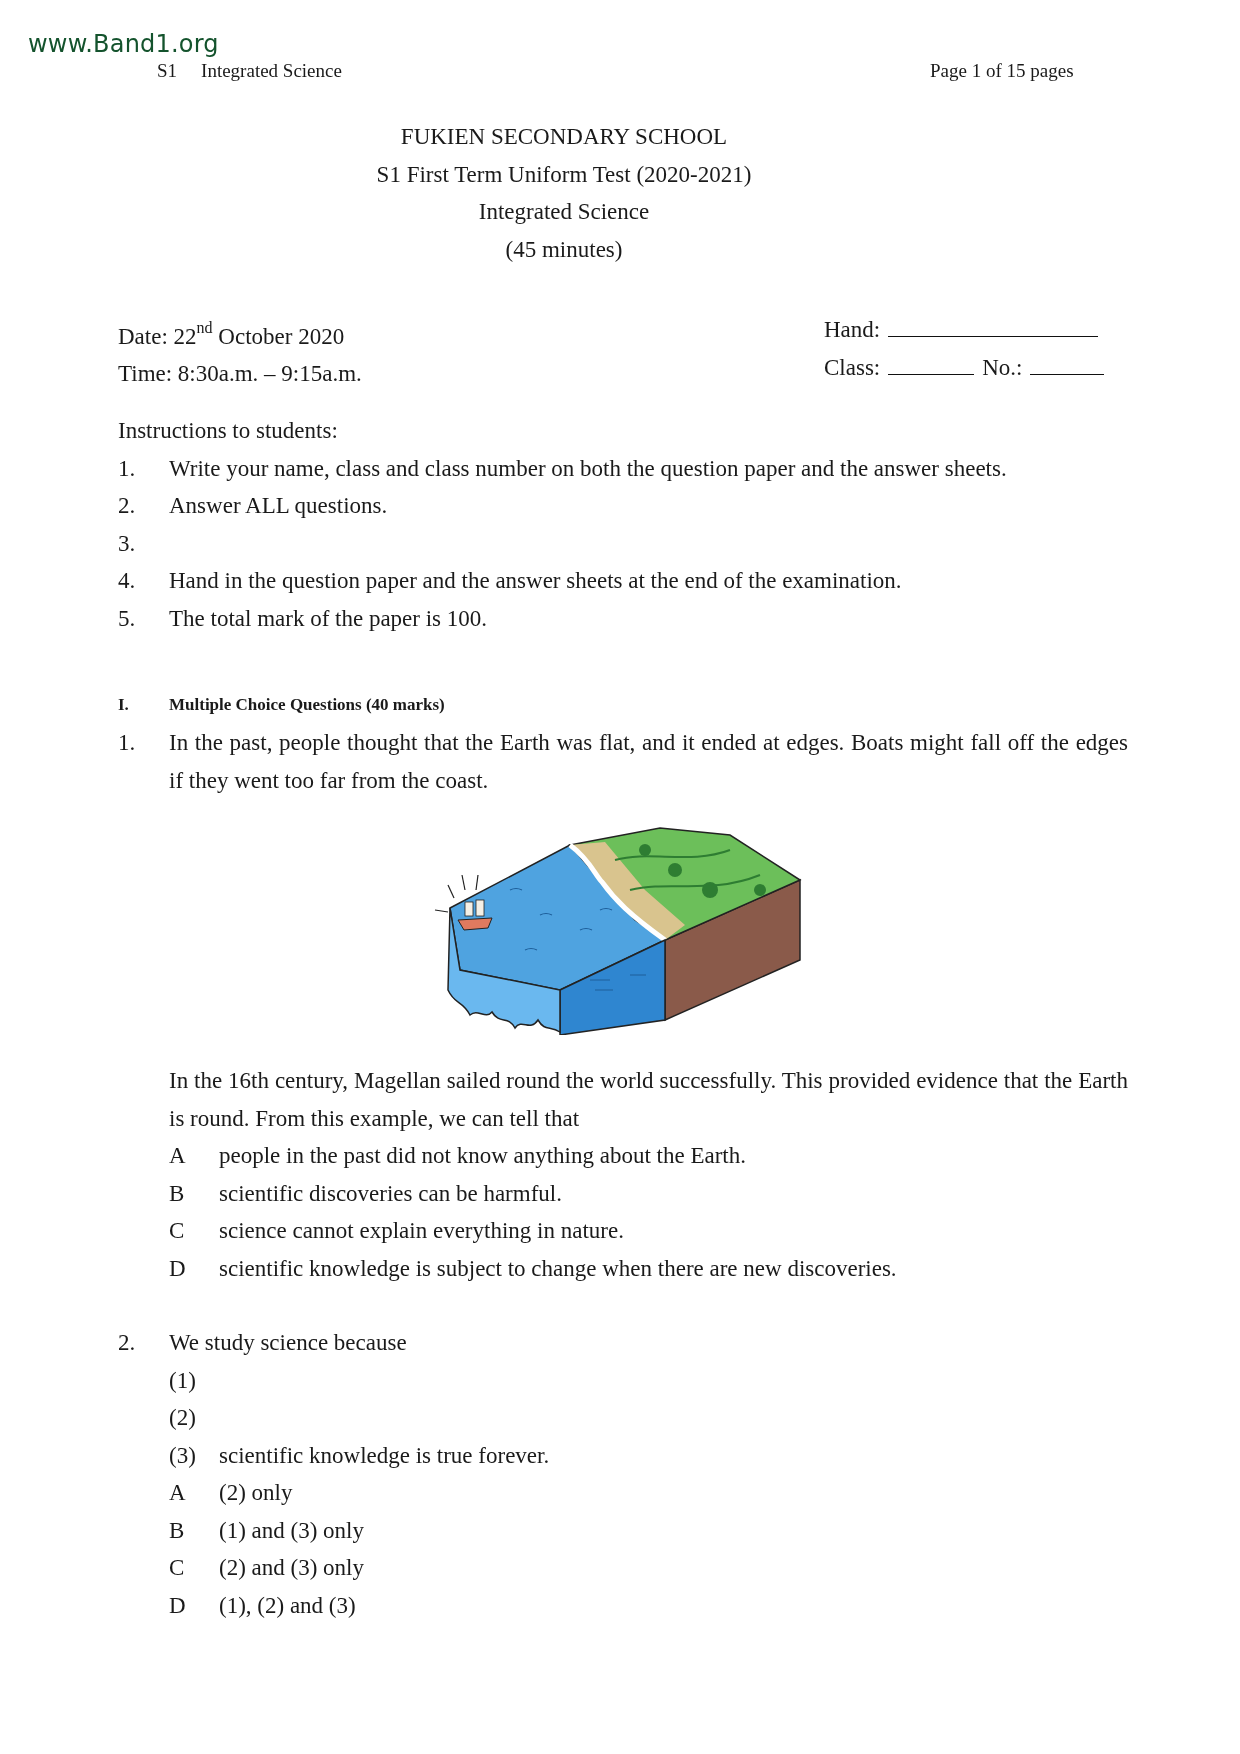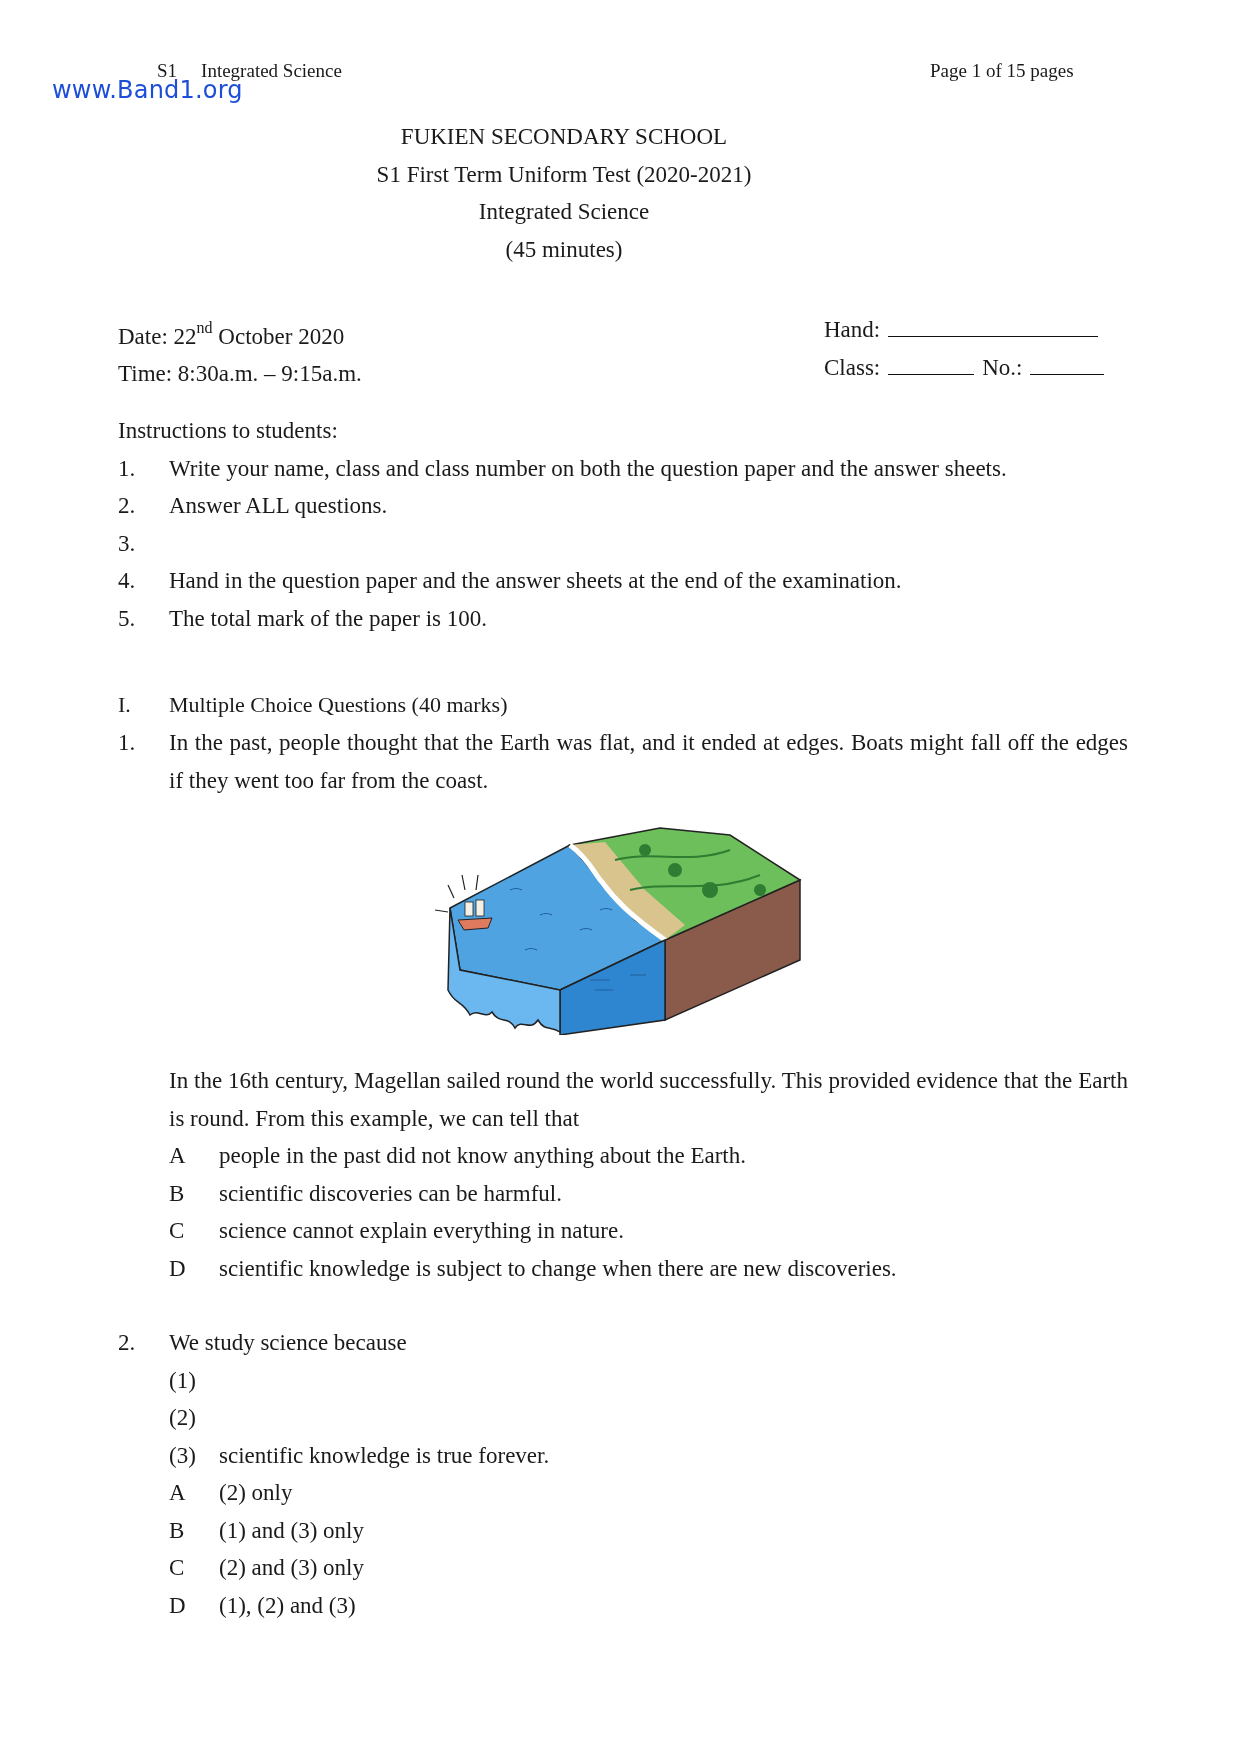--- a/index.html
+++ b/index.html
@@ -3,40 +3,40 @@
   <meta charset="utf-8">
   <style>
     html, body { margin: 0; padding: 0; background: #ffffff; }
     body {
       width: 1240px; height: 1754px; position: relative; overflow: hidden;
       font-family: "Liberation Serif", "DejaVu Serif", serif;
       color: #1a1a1a;
     }
     .abs { position: absolute; }
     .watermark {
-      left: 52px; top: 30px;
+      left: 28px; top: 30px;
       font-family: "DejaVu Sans", "Liberation Sans", sans-serif;
-      font-size: 24px; color: #1d4ed8; letter-spacing: 0.2px; margin-top: 46px;
+      font-size: 24px; color: #14532d; letter-spacing: 0.2px;
     }
     .runhead-left { left: 117px; top: 60px; font-size: 19px; margin-left: 40px; }
     .runhead-left .gap { display: inline-block; width: 24px; }
     .runhead-right { left: 930px; top: 60px; font-size: 19px; }
     .title-block {
       left: 0; width: 1128px; top: 122px; text-align: center; font-size: 23px;
     }
     .title-block div { height: 37.5px; line-height: 30px; }
     .title-block div:first-child { margin-left: 0; }
     .meta-left { left: 118px; top: 311px; font-size: 23px; line-height: 37.5px; }
     .meta-left sup { font-size: 16px; position: relative; top: -2px; }
     .meta-right { left: 824px; top: 311px; font-size: 23px; line-height: 37.5px; }
     .blank { display: inline-block; border-bottom: 1.5px solid #111; height: 20px; vertical-align: baseline; margin-left: 8px; }
     .instructions { left: 118px; top: 412px; font-size: 23px; line-height: 37.5px; width: 1010px; }
     .row { display: flex; }
     .num { width: 51px; flex: none; }
-    .section-head { left: 118px; top: 686px; font-size: 22px; line-height: 37.5px; font-weight: normal; }
+    .section-head { left: 118px; top: 686px; font-size: 17px; line-height: 37.5px; font-weight: bold; }
     .section-head .num { display: inline-block; width: 51px; }
     .q1 { left: 118px; top: 724px; width: 1010px; font-size: 23px; line-height: 37.5px; }
     .q1 .body { text-align: justify; text-align-last: left; }
     .illustration { left: 430px; top: 820px; width: 390px; height: 215px; }
     .q1-cont { left: 169px; top: 1062px; width: 959px; font-size: 23px; line-height: 37.5px; }
     .opt-letter { width: 50px; flex: none; }
     .q2 { left: 118px; top: 1324px; width: 1010px; font-size: 23px; line-height: 37.5px; }
     .indent { padding-left: 51px; }
     .stmt-num { width: 50px; flex: none; }
   </style>

